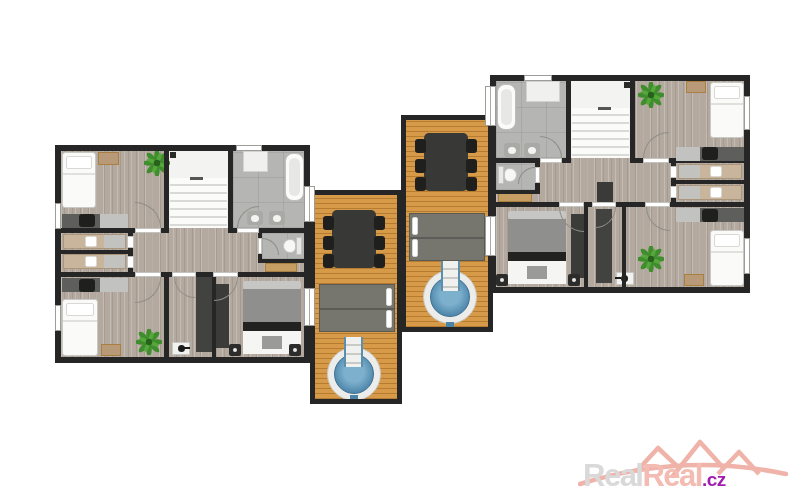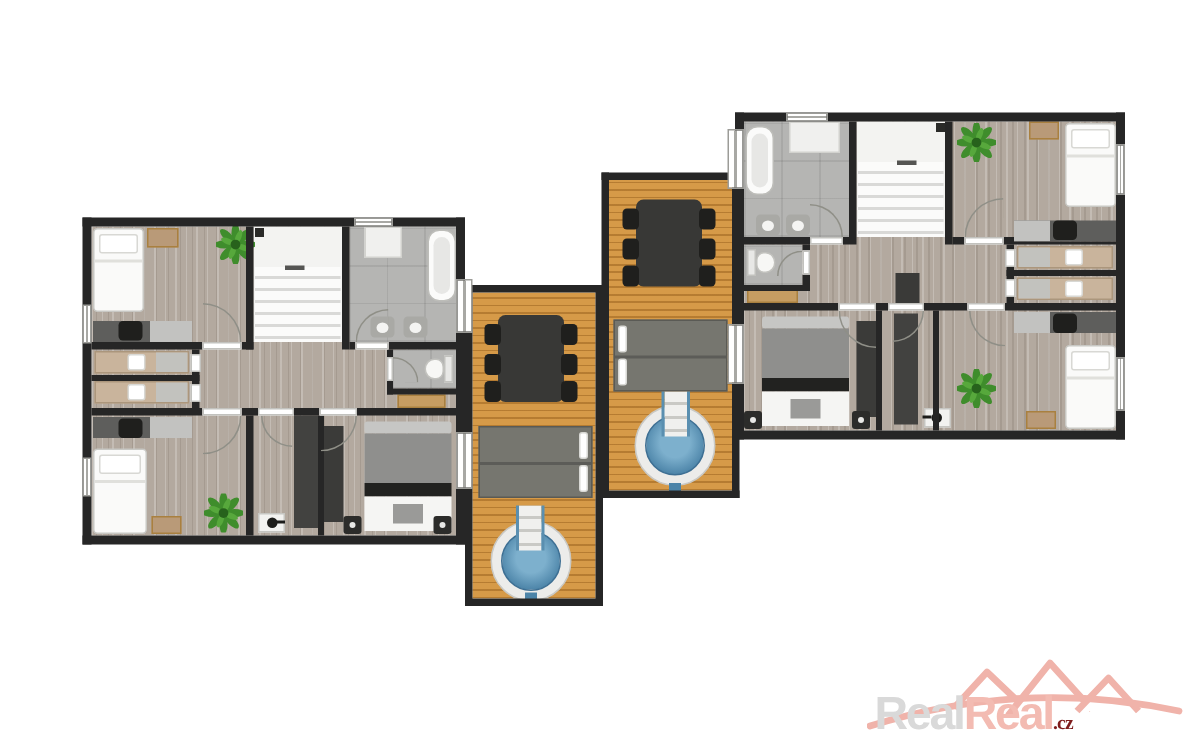--- a/index.html
+++ b/index.html
@@ -336,17 +336,17 @@
   </div>
 
   <div class="a" style="left:578px;top:424px;width:212px;height:74px;">
     <svg width="212" height="74" viewBox="0 0 212 74" style="position:absolute;left:0;top:0;">
       <path d="M94,53 L122,18 L150,49" fill="#ffffff" stroke="#f0b3aa" stroke-width="4.5" stroke-linejoin="round"></path>
       <path d="M58,48 L80,24 L101,44" fill="#ffffff" stroke="#f0b3aa" stroke-width="4.5" stroke-linejoin="round"></path>
       <path d="M140,50 L161,28 L181,50" fill="#ffffff" stroke="#f0b3aa" stroke-width="4.5" stroke-linejoin="round"></path>
       <path d="M2,60 Q105,28 208,50" fill="none" stroke="#f0b3aa" stroke-width="4.5" stroke-linecap="round"></path>
     </svg>
     <div class="wm-text" style="left:5px;top:34px;font-size:31px;line-height:36px;">
-      <span style="color:#d9d9d9;">Real</span><span style="color:#f3bbb2;">Real</span><span style="color:#7f1d1d;font-size:13px;letter-spacing:-0.5px;font-family:Liberation Serif, serif;">.cz</span>
+      <span style="color:#d9d9d9;">Real</span><span style="color:#f3bbb2;">Real</span><span style="color:#a21caf;font-size:19px;letter-spacing:-0.5px;">.cz</span>
     </div>
   </div>
 
 </div>
 
 </body></html>

